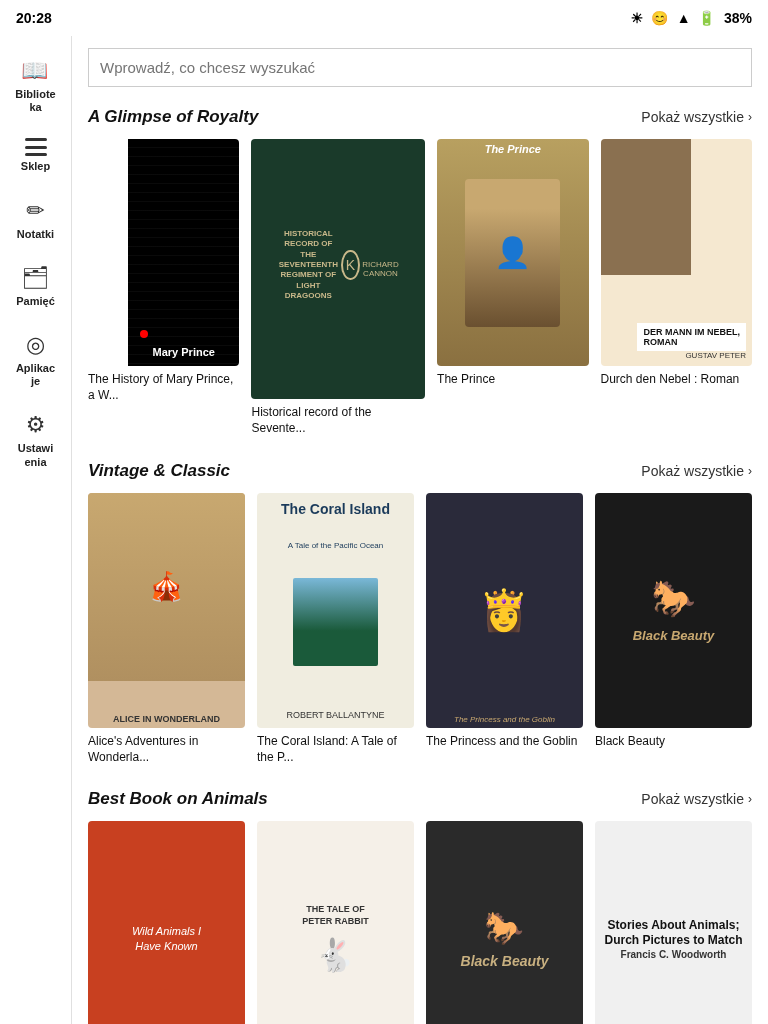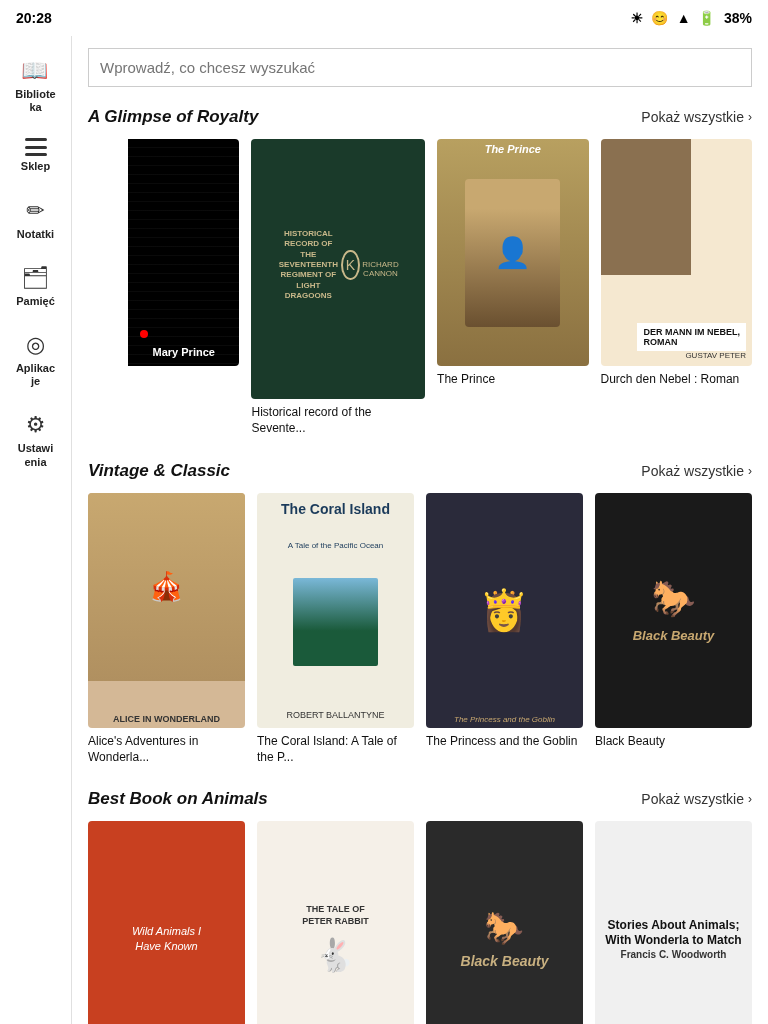--- a/index.html
+++ b/index.html
@@ -553,20 +553,21 @@
       </div>
       <div class="book-grid">
 
         <div class="book-item">
           <div class="book-cover">
             <div class="cover-mary-prince">
               <div class="red-dot"></div>
               <span class="book-name">Mary Prince</span>
             </div>
           </div>
+          <div class="book-title-text">The History of Mary Prince, a W...</div>
         </div>
 
         <div class="book-item">
           <div class="book-cover">
             <div class="cover-historical">
               <div class="hist-title">HISTORICAL RECORD OF THE<br>SEVENTEENTH REGIMENT OF<br>LIGHT DRAGOONS</div>
               <div class="hist-emblem">K</div>
               <div class="hist-author">RICHARD CANNON</div>
             </div>
           </div>
@@ -690,21 +691,21 @@
               <span class="horse-art2">🐎</span>
               <span class="bb2-title">Black Beauty</span>
             </div>
           </div>
 
         </div>
 
         <div class="book-item">
           <div class="book-cover">
             <div class="cover-stories">
-              <div class="stories-title">Stories About Animals; With Wonderla to Match</div>
+              <div class="stories-title">Stories About Animals; Durch Pictures to Match</div>
               <div class="stories-author">Francis C. Woodworth</div>
             </div>
           </div>
 
         </div>
       </div>
     </section>
 
   </main>
 </div>

